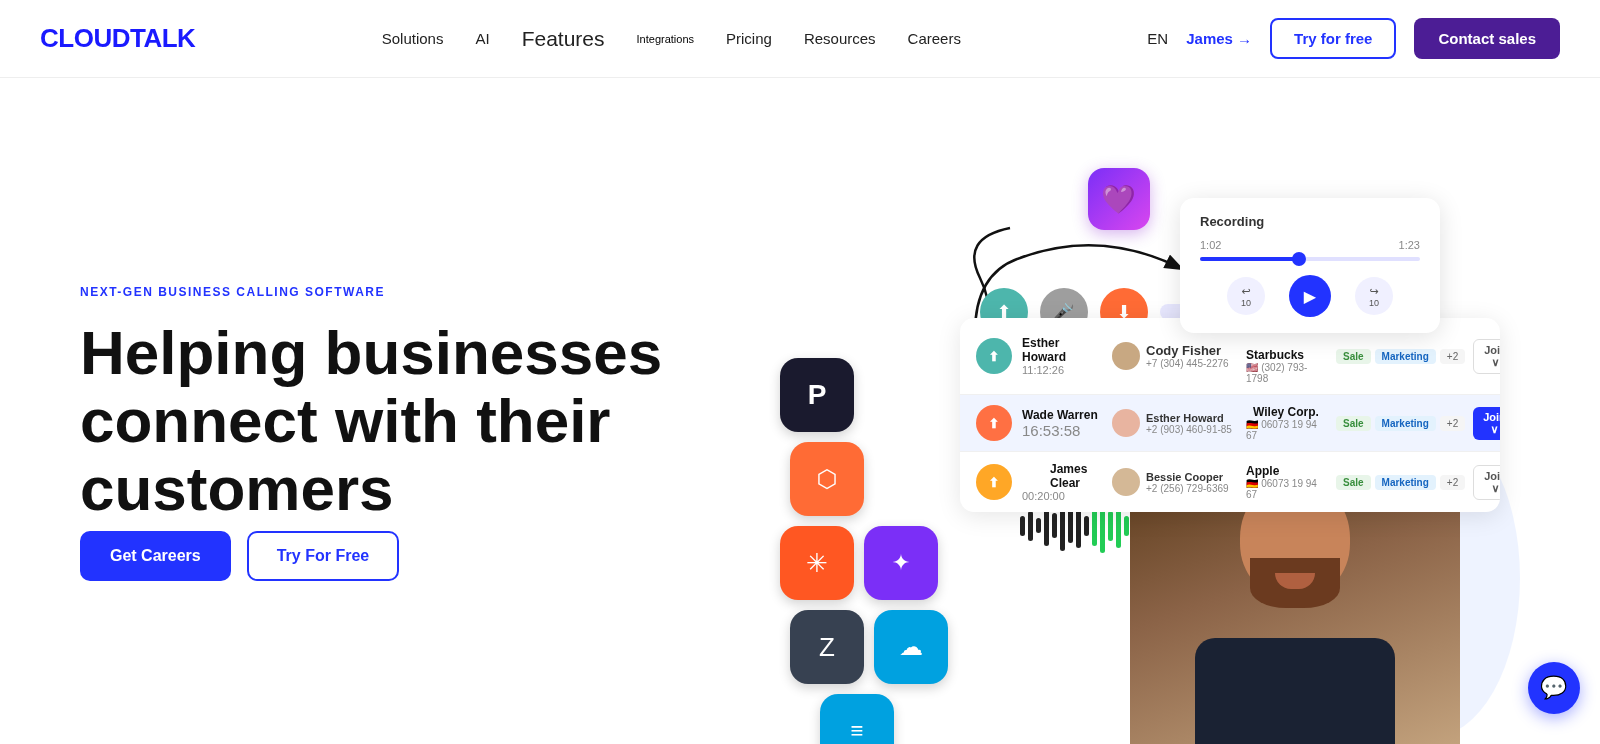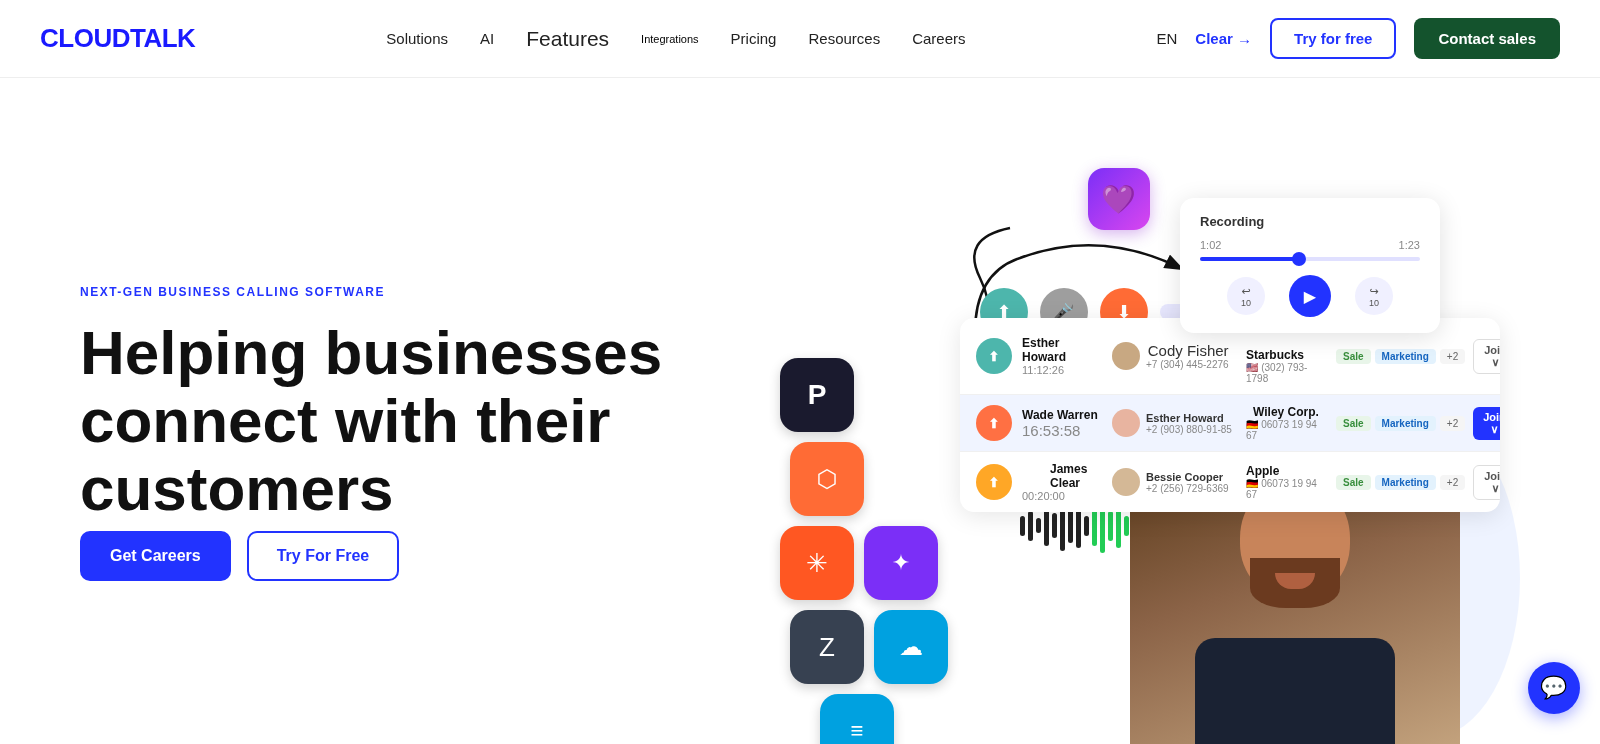--- a/index.html
+++ b/index.html
@@ -23,23 +23,23 @@
     <a href="#" style="text-decoration:none;color:#222;font-size:15px;font-weight:500;">Solutions</a>
     <a href="#" style="text-decoration:none;color:#222;font-size:15px;font-weight:500;">AI</a>
     <a href="#" style="text-decoration:none;color:#222;font-size:21px;font-weight:500;">Features</a>
     <a href="#" style="text-decoration:none;color:#000000;font-size:11px;font-weight:500;">Integrations</a>
     <a href="#" style="text-decoration:none;color:#222;font-size:15px;font-weight:500;">Pricing</a>
     <a href="#" style="text-decoration:none;color:#222;font-size:15px;font-weight:500;">Resources</a>
     <a href="#" style="text-decoration:none;color:#222;font-size:15px;font-weight:500;">Careers</a>
   </div>
   <div style="display:flex;align-items:center;gap:18px;">
     <span style="font-size:15px;color:#222;font-weight:500;cursor:pointer;">EN</span>
-    <a href="#" style="color:#2233ff;font-size:15px;font-weight:600;text-decoration:none;">Clear →</a>
+    <a href="#" style="color:#2233ff;font-size:15px;font-weight:600;text-decoration:none;">James →</a>
     <button style="border:2px solid #2233ff;color:#2233ff;background:#fff;border-radius:8px;padding:10px 22px;font-size:15px;font-weight:600;cursor:pointer;">Try for free</button>
-    <button style="background:#14532d;color:#fff;border:none;border-radius:8px;padding:12px 24px;font-size:15px;font-weight:600;cursor:pointer;">Contact sales</button>
+    <button style="background:#4c1d95;color:#fff;border:none;border-radius:8px;padding:12px 24px;font-size:15px;font-weight:600;cursor:pointer;">Contact sales</button>
   </div>
 </nav>
 
 <section style="display:flex;align-items:center;padding:40px 80px 20px 80px;min-height:674px;position:relative;overflow:hidden;background:#fff;">
 
   <div style="max-width:660px;flex-shrink:0;z-index:2;">
     <p style="color:#2233ff;font-size:12px;font-weight:700;letter-spacing:1.5px;text-transform:uppercase;margin-bottom:20px;">NEXT-GEN BUSINESS CALLING SOFTWARE</p>
     <h1 style="font-size:62px;font-weight:900;line-height:1.1;color:#111;margin-bottom:8px;">Helping businesses connect with their customers</h1>
     <div style="display:flex;gap:16px;align-items:center;">
       <button style="background:#2233ff;color:#fff;border:none;border-radius:10px;padding:16px 30px;font-size:16px;font-weight:700;cursor:pointer;">Get Careers</button>
@@ -147,21 +147,21 @@
 
       <div style="display:flex;align-items:center;padding:10px 16px;border-bottom:1px solid #f0f0f0;gap:10px;">
         <div style="width:36px;height:36px;border-radius:50%;background:#4db6ac;display:flex;align-items:center;justify-content:center;font-size:13px;font-weight:700;color:#fff;flex-shrink:0;">⬆</div>
         <div style="min-width:80px;">
           <div style="font-size:12px;font-weight:600;color:#111;">Esther Howard</div>
           <div style="font-size:11px;color:#888;">11:12:26</div>
         </div>
         <div style="display:flex;align-items:center;gap:6px;min-width:120px;">
           <div style="width:28px;height:28px;border-radius:50%;background:#c8a882;flex-shrink:0;"></div>
           <div>
-            <div style="font-size:15px;font-weight:400;color:#333;text-align:right;">Cody Fisher</div>
+            <div style="font-size:13px;font-weight:700;color:#333;">Cody Fisher</div>
             <div style="font-size:10px;color:#888;">+7 (304) 445-2276</div>
           </div>
         </div>
         <div style="min-width:80px;margin-left:4px;">
           <div style="font-size:12px;font-weight:600;color:#111;margin-top:20px;">Starbucks</div>
           <div style="font-size:10px;color:#888;">🇺🇸 (302) 793-1798</div>
         </div>
         <div style="display:flex;gap:4px;align-items:center;margin-left:auto;">
           <span style="padding:2px 7px;border-radius:4px;background:#e8f5e9;color:#388e3c;font-size:10px;font-weight:600;">Sale</span>
           <span style="padding:2px 7px;border-radius:4px;background:#e3f2fd;color:#1565c0;font-size:10px;font-weight:600;">Marketing</span>
@@ -173,21 +173,21 @@
       <div style="display:flex;align-items:center;padding:10px 16px;border-bottom:1px solid #f0f0f0;gap:10px;background:#f0f4ff;">
         <div style="width:36px;height:36px;border-radius:50%;background:#ff7043;display:flex;align-items:center;justify-content:center;font-size:13px;font-weight:700;color:#fff;flex-shrink:0;">⬆</div>
         <div style="min-width:80px;">
           <div style="font-size:12px;font-weight:600;color:#111;">Wade Warren</div>
           <div style="font-size:15px;color:#888;">16:53:58</div>
         </div>
         <div style="display:flex;align-items:center;gap:6px;min-width:120px;">
           <div style="width:28px;height:28px;border-radius:50%;background:#e8b4a0;flex-shrink:0;"></div>
           <div>
             <div style="font-size:11px;font-weight:600;color:#333;">Esther Howard</div>
-            <div style="font-size:10px;color:#888;">+2 (903) 880-91-85</div>
+            <div style="font-size:10px;color:#888;">+2 (903) 460-91-85</div>
           </div>
         </div>
         <div style="min-width:80px;margin-left:4px;">
           <div style="font-size:12px;font-weight:600;color:#111;text-align:center;">Wiley Corp.</div>
           <div style="font-size:10px;color:#888;">🇩🇪 06073 19 94 67</div>
         </div>
         <div style="display:flex;gap:4px;align-items:center;margin-left:auto;">
           <span style="padding:2px 7px;border-radius:4px;background:#e8f5e9;color:#388e3c;font-size:10px;font-weight:600;">Sale</span>
           <span style="padding:2px 7px;border-radius:4px;background:#e3f2fd;color:#1565c0;font-size:10px;font-weight:600;">Marketing</span>
           <span style="padding:2px 7px;border-radius:4px;background:#f5f5f5;color:#666;font-size:10px;">+2</span>

